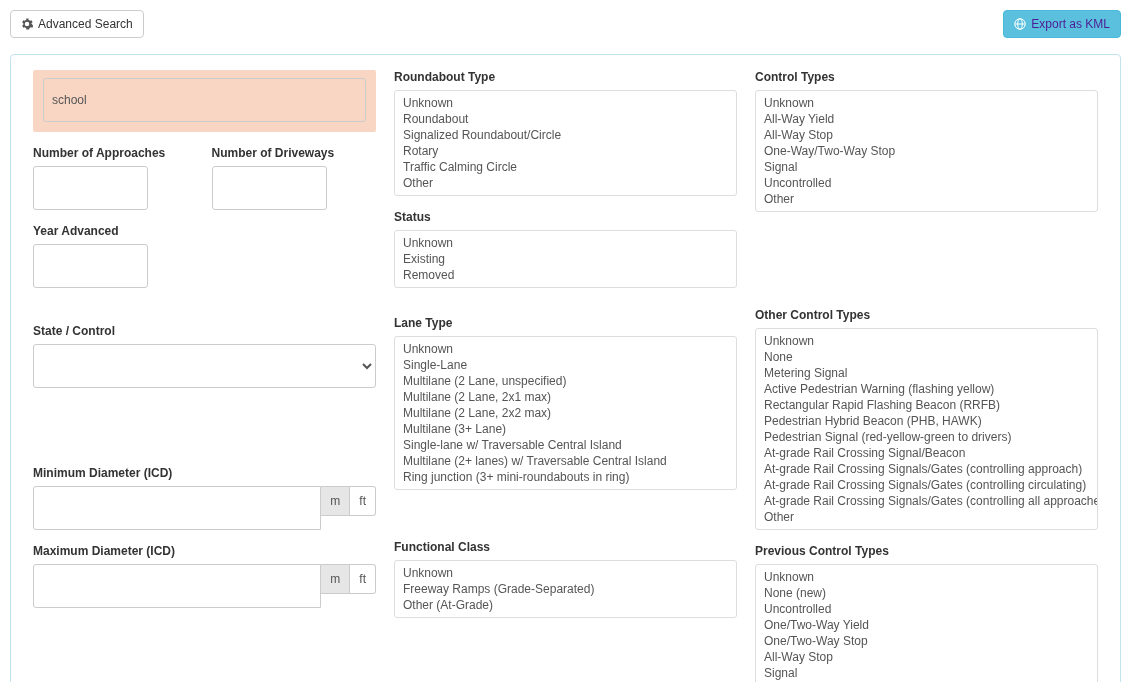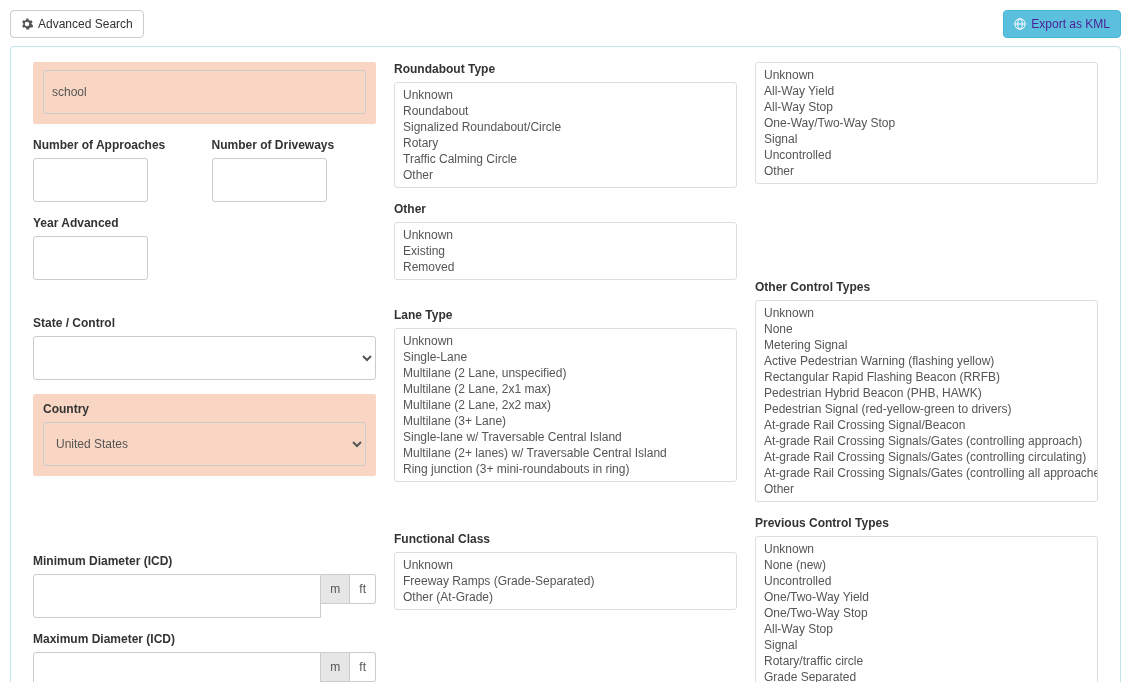--- a/index.html
+++ b/index.html
@@ -7,21 +7,21 @@
     font-family: "Helvetica Neue", Helvetica, Arial, sans-serif;
     font-size: 12px;
     color: #333;
     background: #fff;
     padding: 10px;
   }
   .top-bar {
     display: flex;
     justify-content: space-between;
     align-items: flex-start;
-    margin-bottom: 8px;
+    margin-bottom: 16px;
   }
   .btn {
     display: inline-flex;
     align-items: center;
     padding: 6px 10px;
     border: 1px solid #ccc;
     border-radius: 4px;
     background: #fff;
     cursor: pointer;
     font-size: 12px;
@@ -160,26 +160,20 @@
         <label class="field-label">Year Advanced</label>
         <input class="text-input narrow" type="text" style="">
       </div>
 
       <div style="height:22px"></div>
 
       <div class="field-group">
         <label class="field-label">State / Control</label>
         <select class="select-input"><option></option></select>
       </div>
-      <div class="field-group highlight">
-        <label class="field-label">Country</label>
-        <select class="select-input">
-          <option>United States</option>
-        </select>
-      </div>
 
       <div style="height:64px"></div>
 
       <div class="field-group">
         <label class="field-label">Minimum Diameter (ICD)</label>
         <div class="input-group">
           <input class="text-input" type="text" style="">
           <button class="unit-btn active">m</button>
           <button class="unit-btn">ft</button>
         </div>
@@ -200,21 +194,21 @@
         <select multiple="" size="6" class="listbox">
             <option>Unknown</option>
             <option>Roundabout</option>
             <option>Signalized Roundabout/Circle</option>
             <option>Rotary</option>
             <option>Traffic Calming Circle</option>
             <option>Other</option>
           </select>
       </div>
       <div class="field-group">
-        <label class="field-label">Other</label>
+        <label class="field-label">Status</label>
         <select multiple="" size="3" class="listbox">
             <option>Unknown</option>
             <option>Existing</option>
             <option>Removed</option>
           </select>
       </div>
 
       <div style="height:14px"></div>
 
       <div class="field-group">
@@ -239,20 +233,21 @@
         <select multiple="" size="3" class="listbox">
             <option>Unknown</option>
             <option>Freeway Ramps (Grade-Separated)</option>
             <option>Other (At-Grade)</option>
           </select>
       </div>
     </div>
 
     <div class="col">
       <div class="field-group">
+        <label class="field-label">Control Types</label>
         <select multiple="" size="7" class="listbox">
             <option>Unknown</option>
             <option>All-Way Yield</option>
             <option>All-Way Stop</option>
             <option>One-Way/Two-Way Stop</option>
             <option>Signal</option>
             <option>Uncontrolled</option>
             <option>Other</option>
           </select>
       </div>

